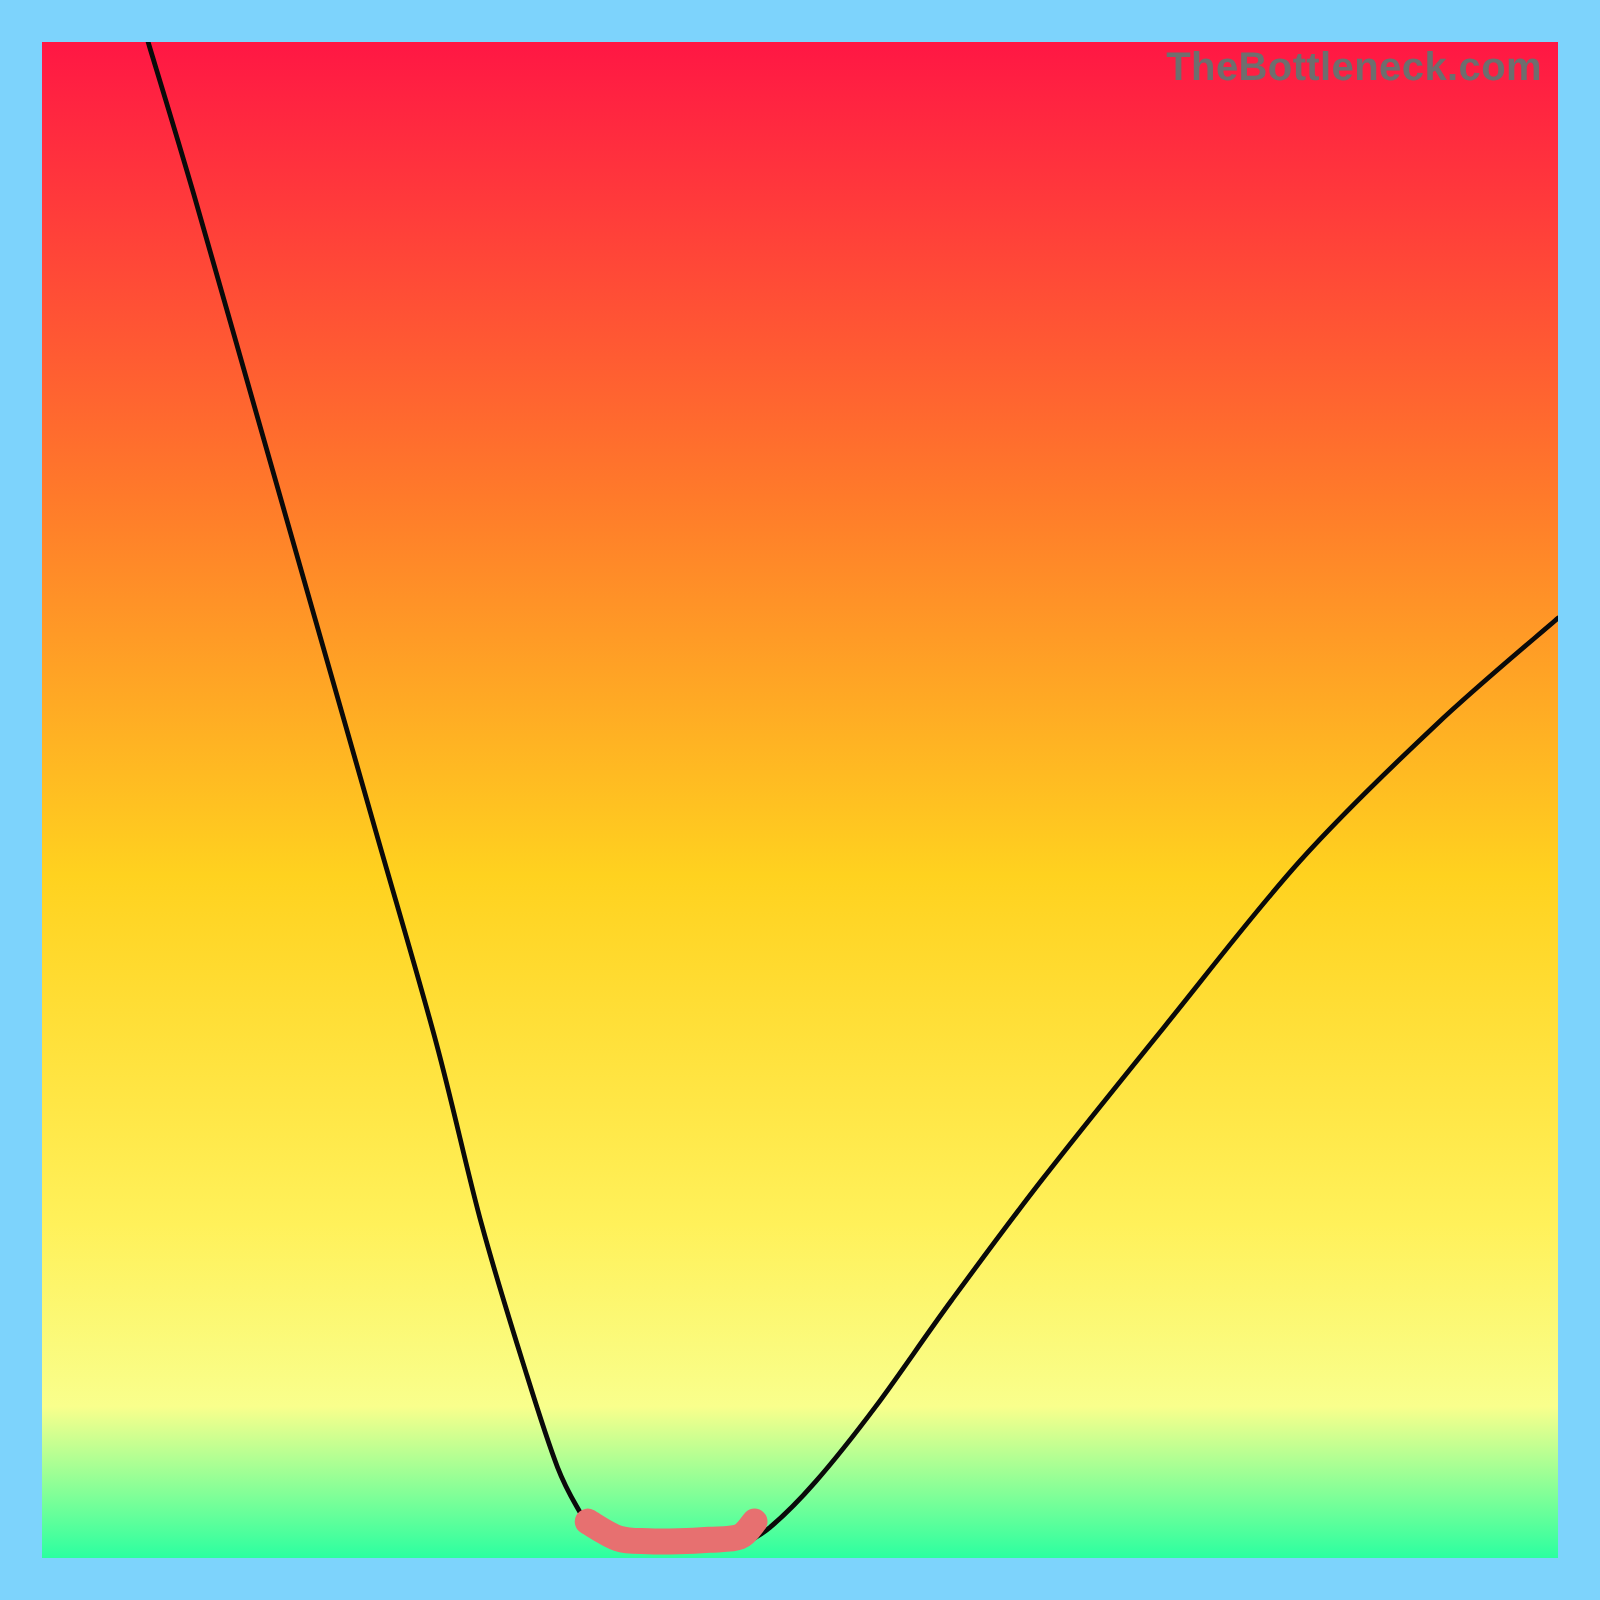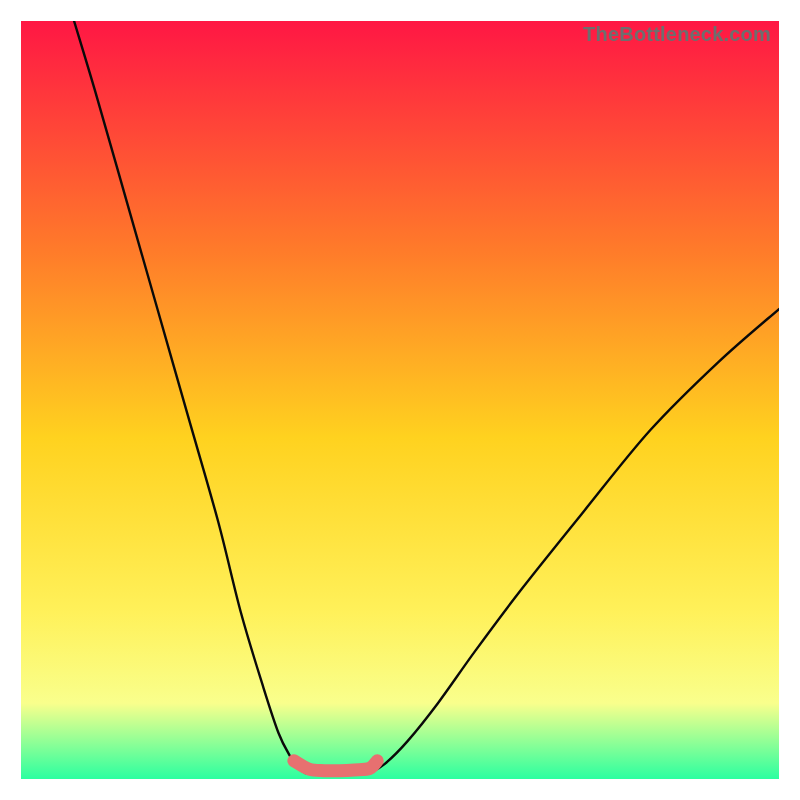--- a/index.html
+++ b/index.html
@@ -7,21 +7,21 @@
     padding: 0;
     width: 800px;
     height: 800px;
     overflow: hidden;
     background: #000;
     font-family: Arial, Helvetica, sans-serif;
   }
   .frame {
     position: absolute;
     inset: 0;
-    background: #ffffff;
+    background: #7dd3fc;
   }
   .plot-area {
     position: absolute;
     left: 21px;
     top: 21px;
     width: 758px;
     height: 758px;
     overflow: hidden;
   }
   .gradient {

